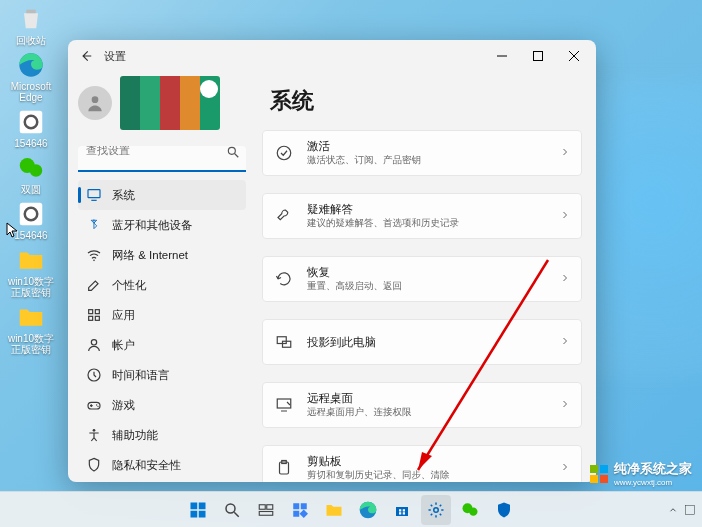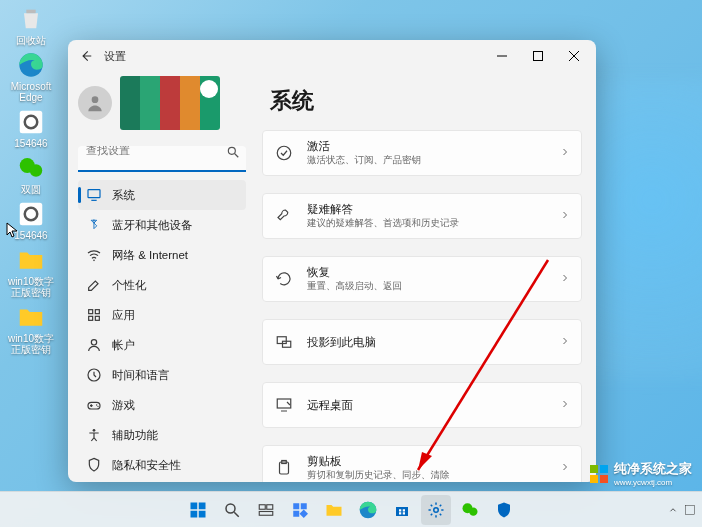--- a/index.html
+++ b/index.html
@@ -347,20 +347,21 @@
             </div>
             <div class="card">
               <span class="cico">
                 <svg width="18" height="18" viewBox="0 0 24 24">
                   <rect x="3" y="4" width="18" height="12" fill="none" stroke="currentColor" stroke-width="1.6"></rect>
                   <path d="M16 8l4 4M8 20h8" fill="none" stroke="currentColor" stroke-width="1.6"></path>
                 </svg>
               </span>
               <span class="ctext">
                 <span class="ctitle">远程桌面</span>
+                <span class="csub">远程桌面用户、连接权限</span>
               </span>
               <span class="chev"><svg width="12" height="12" viewBox="0 0 24 24">
                   <path d="M9 6l6 6-6 6" fill="none" stroke="currentColor" stroke-width="2"></path>
                 </svg></span>
             </div>
             <div class="card">
               <span class="cico">
                 <svg width="18" height="18" viewBox="0 0 24 24">
                   <rect x="6" y="4" width="12" height="16" rx="2" fill="none" stroke="currentColor" stroke-width="1.6"></rect>
                   <rect x="9" y="2" width="6" height="4" fill="none" stroke="currentColor" stroke-width="1.6"></rect>

